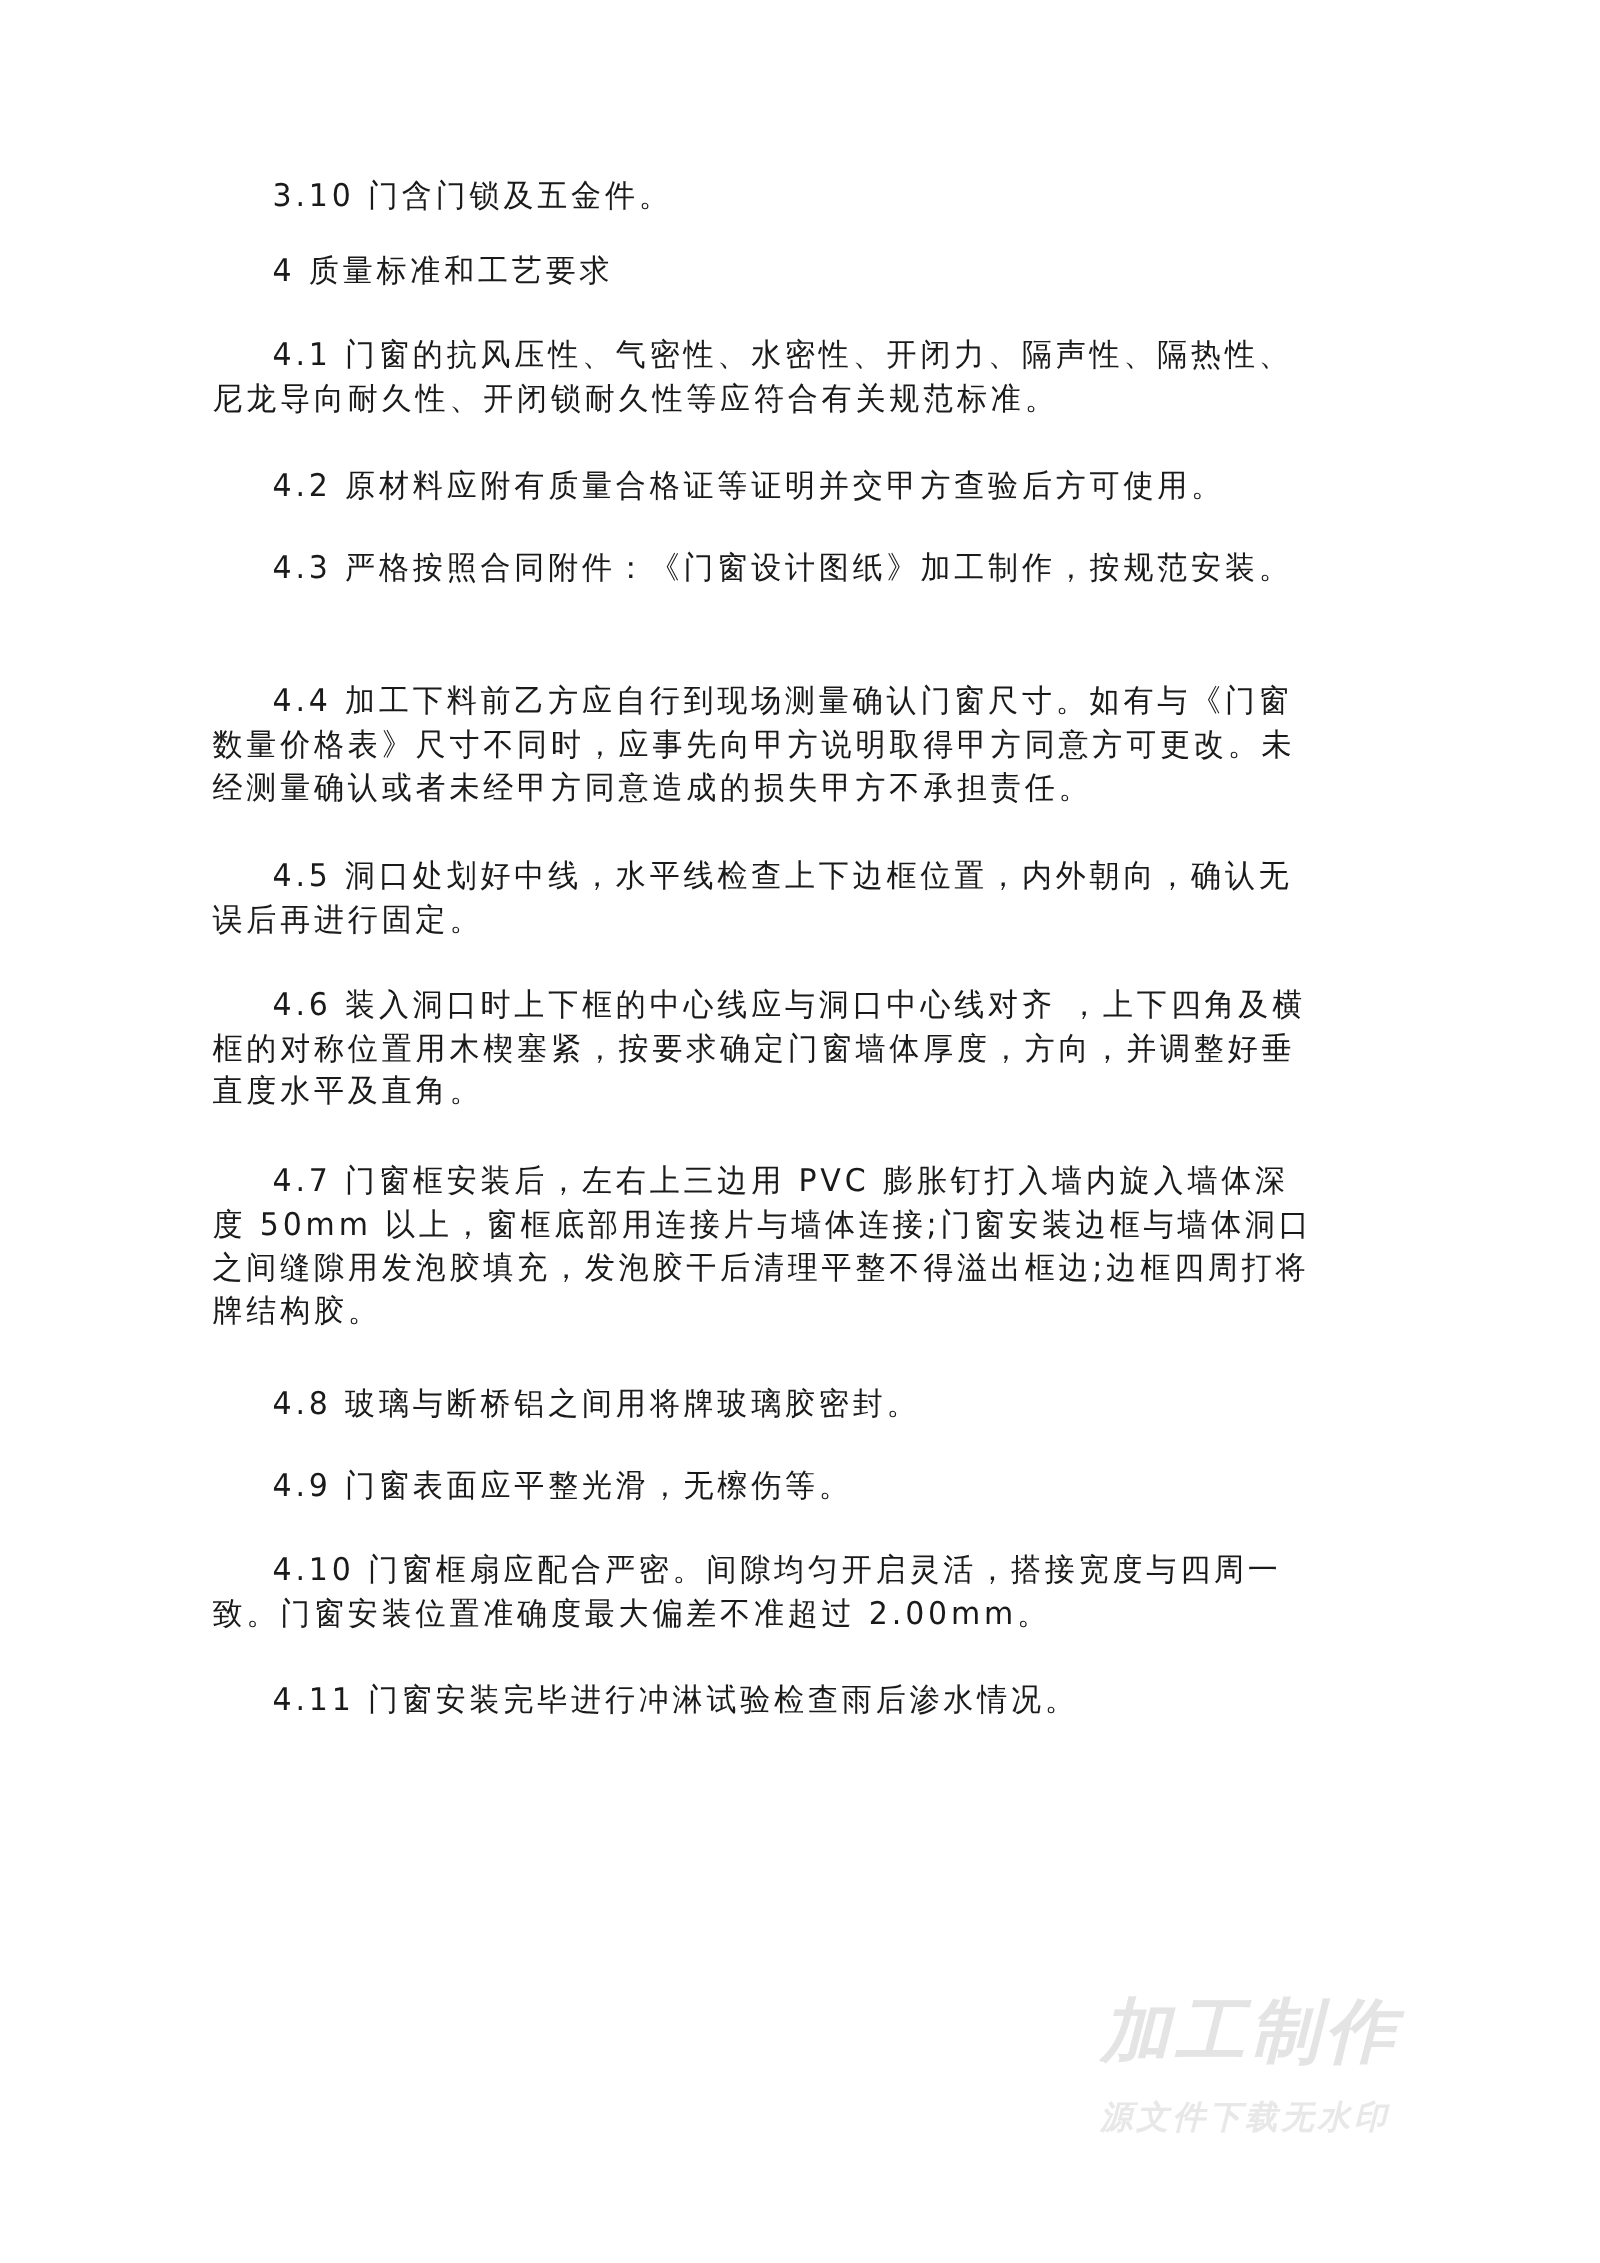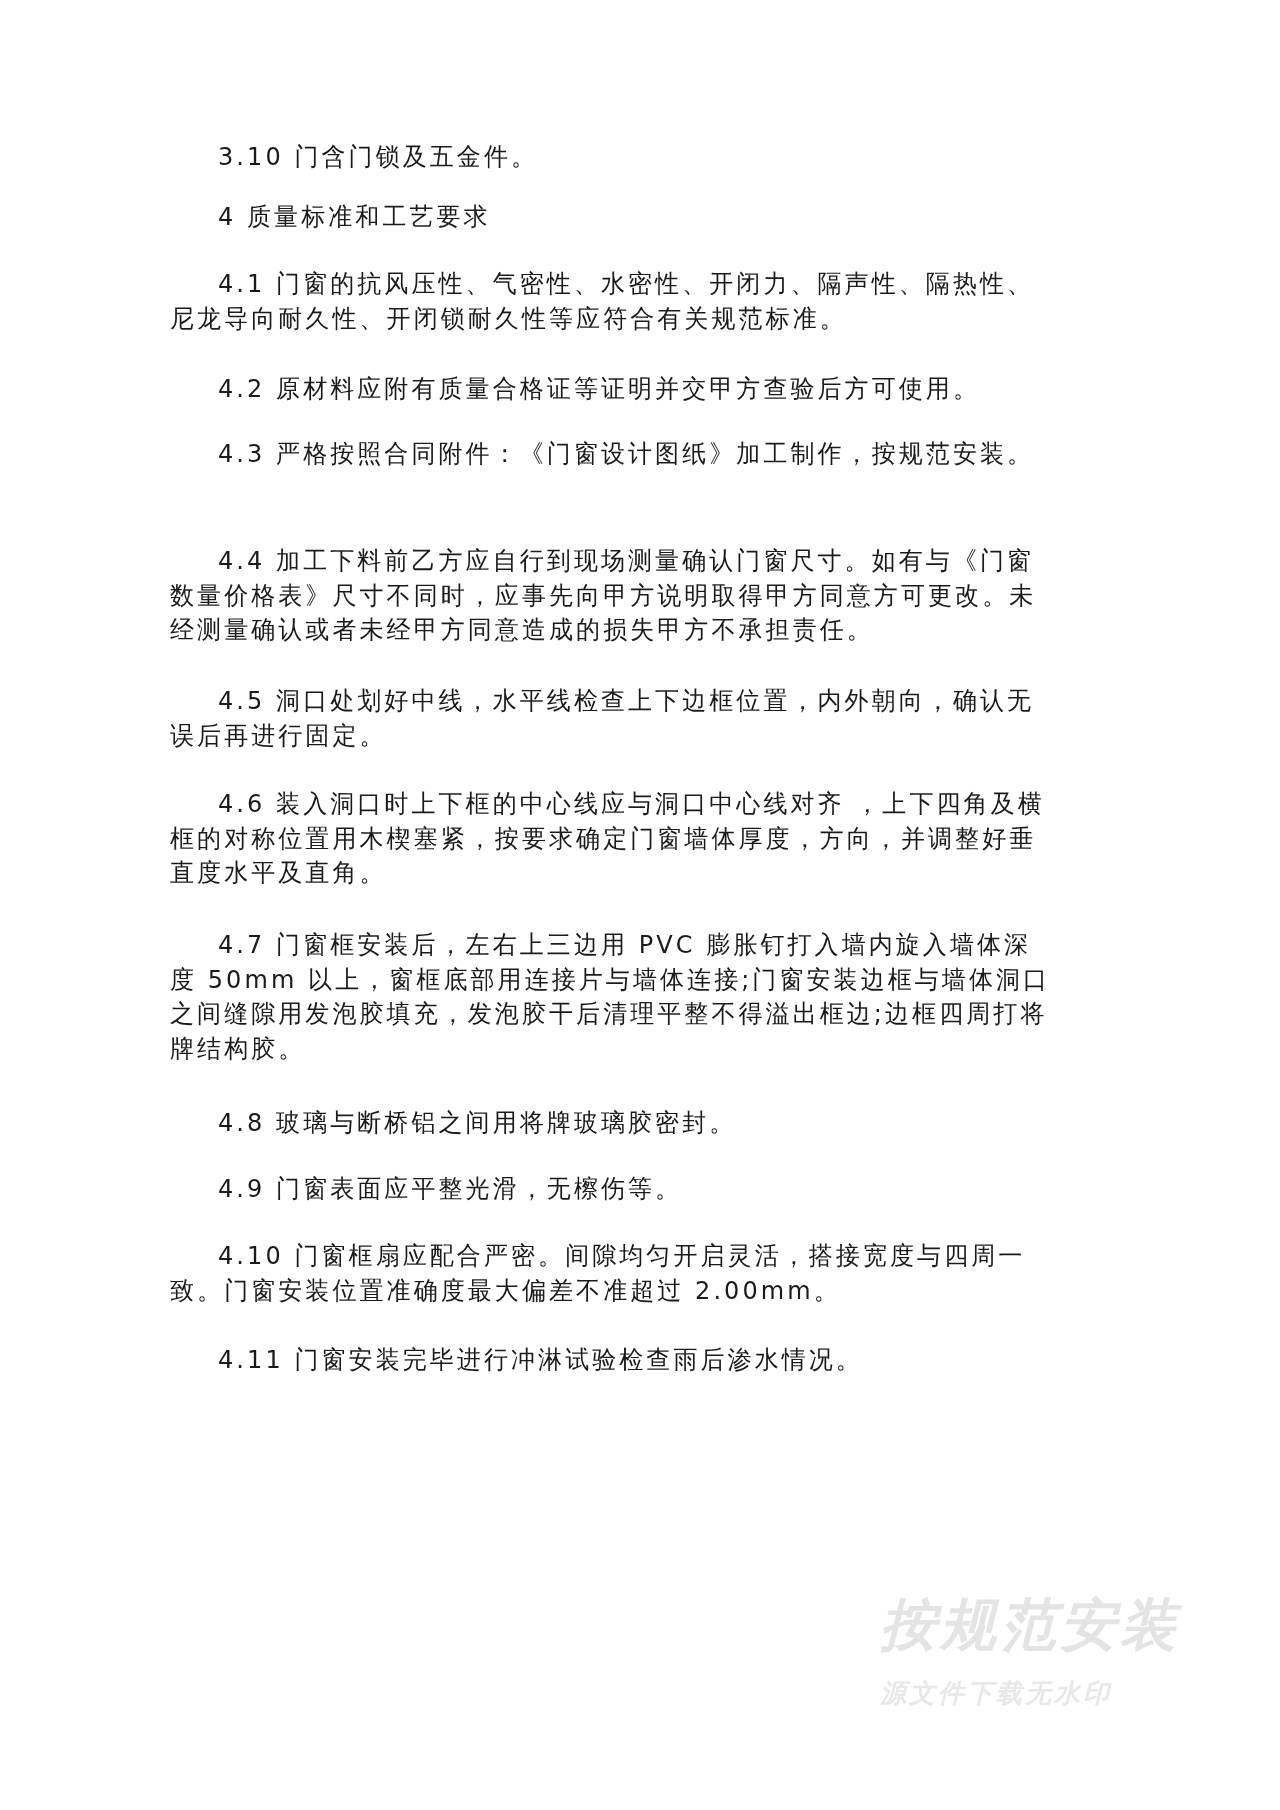--- a/index.html
+++ b/index.html
@@ -70,14 +70,14 @@
   <p class="para" style="top:544px;">4.4 加工下料前乙方应自行到现场测量确认门窗尺寸。如有与《门窗数量价格表》尺寸不同时，应事先向甲方说明取得甲方同意方可更改。未经测量确认或者未经甲方同意造成的损失甲方不承担责任。</p>
   <p class="para" style="top:684px;">4.5 洞口处划好中线，水平线检查上下边框位置，内外朝向，确认无误后再进行固定。</p>
   <p class="para" style="top:787px;">4.6 装入洞口时上下框的中心线应与洞口中心线对齐 ，上下四角及横框的对称位置用木楔塞紧，按要求确定门窗墙体厚度，方向，并调整好垂直度水平及直角。</p>
   <p class="para" style="top:928px;">4.7 门窗框安装后，左右上三边用 PVC 膨胀钉打入墙内旋入墙体深度 50mm 以上，窗框底部用连接片与墙体连接;门窗安装边框与墙体洞口之间缝隙用发泡胶填充，发泡胶干后清理平整不得溢出框边;边框四周打将牌结构胶。</p>
   <p class="para" style="top:1106px;">4.8 玻璃与断桥铝之间用将牌玻璃胶密封。</p>
   <p class="para" style="top:1172px;">4.9 门窗表面应平整光滑，无檫伤等。</p>
   <p class="para" style="top:1239px;">4.10 门窗框扇应配合严密。间隙均匀开启灵活，搭接宽度与四周一致。门窗安装位置准确度最大偏差不准超过 2.00mm。</p>
   <p class="para" style="top:1343px;">4.11 门窗安装完毕进行冲淋试验检查雨后渗水情况。</p>
 </div>
 
-<div class="watermark wm-main">按规范安装</div>
+<div class="watermark wm-main">加工制作</div>
 <div class="watermark wm-sub">源文件下载无水印</div>
 
 </body></html>

